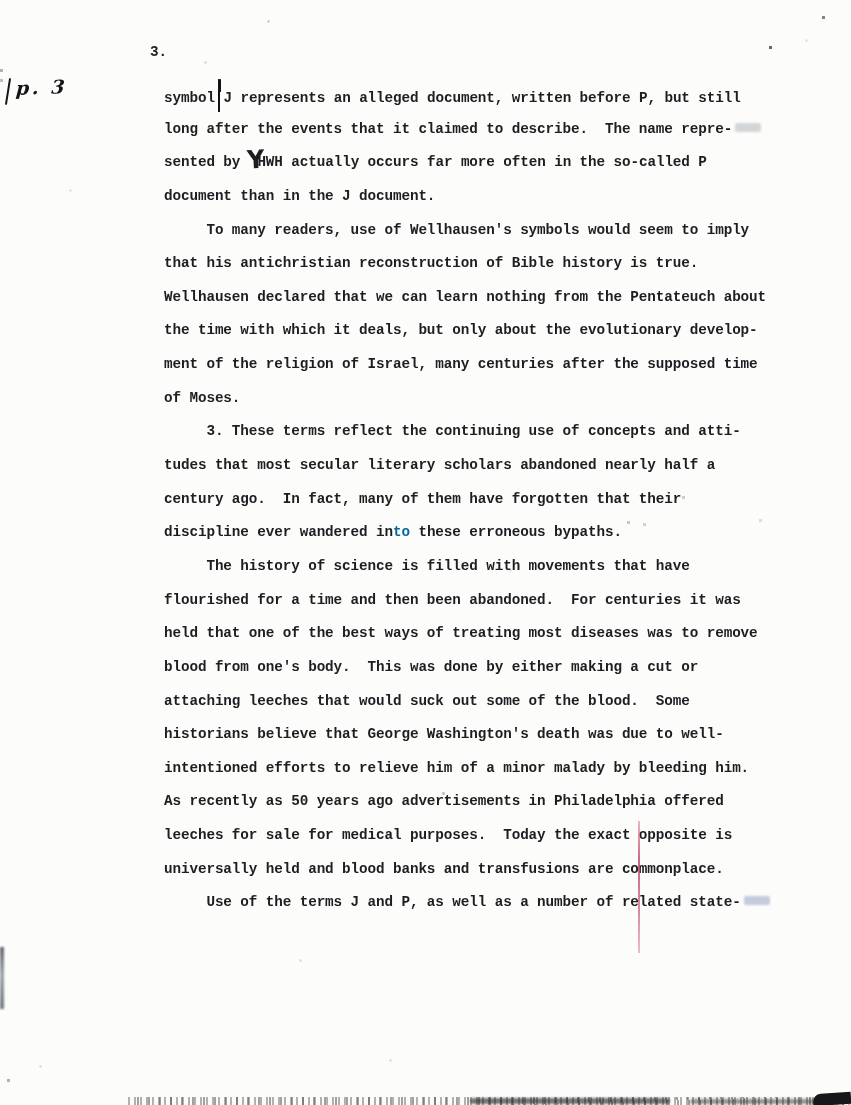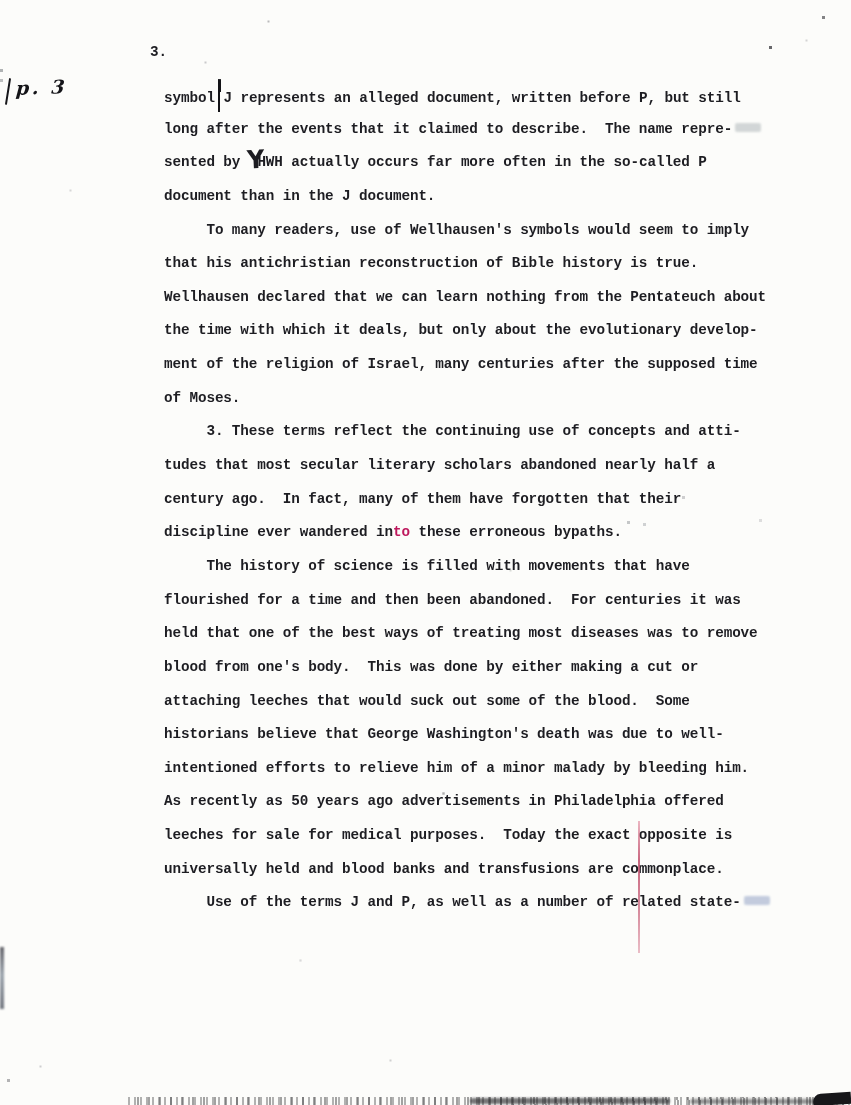--- a/index.html
+++ b/index.html
@@ -82,21 +82,21 @@
     font-size: 24px;
     line-height: 14px;
     transform: rotate(-3deg) scaleY(1.05);
     position: relative;
     top: 2px;
     left: -2px;
     overflow: visible;
   }
 
   
-  .blue { color: #be185d; }
+  .blue { color: #0369a1; }
 
   
   .smudge-gray, .smudge-blue {
     display: inline-block;
     width: 26px;
     height: 9px;
     margin-left: 3px;
     margin-bottom: 1px;
     border-radius: 2px;
     filter: blur(1.2px);

